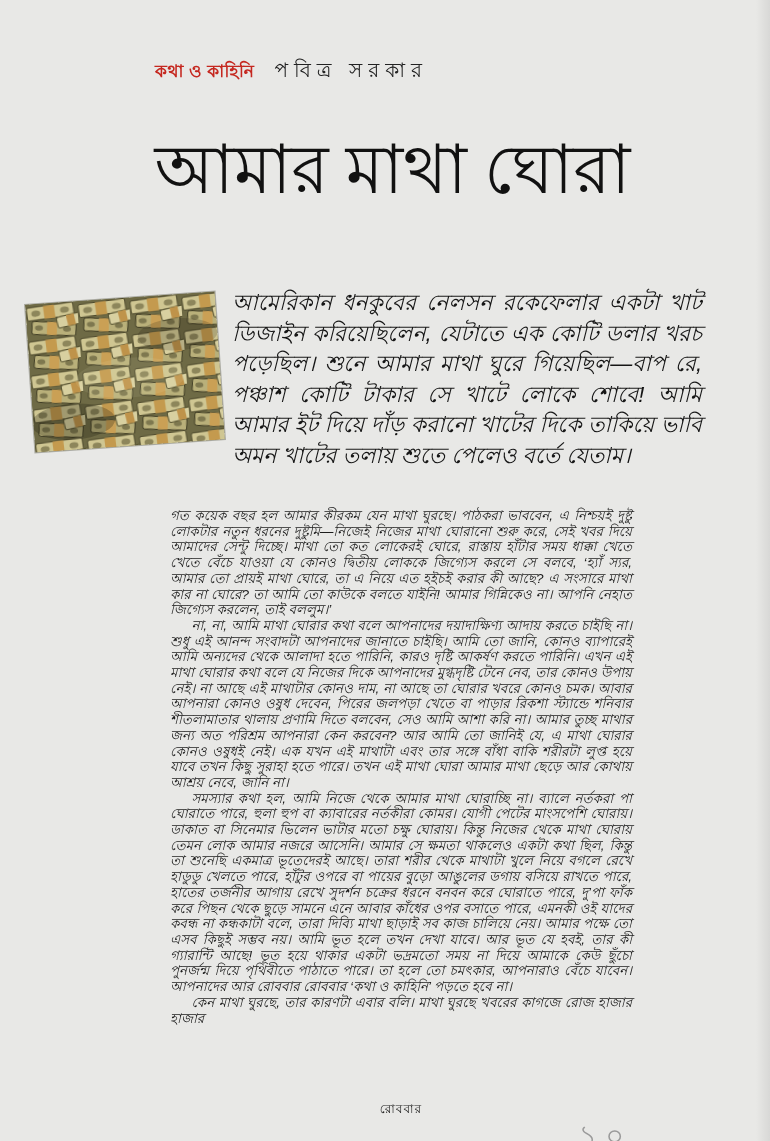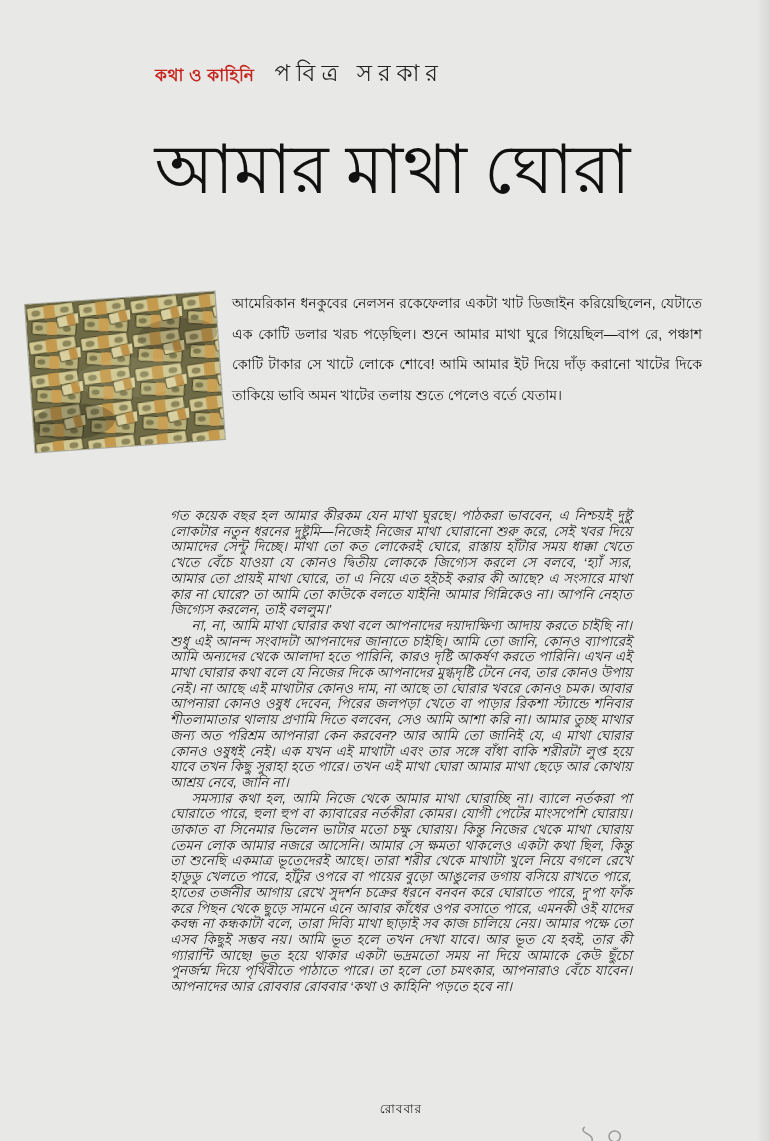--- a/index.html
+++ b/index.html
@@ -24,21 +24,21 @@
   .kicker-row{
     position:absolute; left:155px; top:55px;
     display:flex; align-items:baseline; gap:20px;
     white-space:nowrap;
   }
   .section-label{
     font-size:17px; font-weight:bold; color:#c5271f;
     letter-spacing:0.5px;
   }
   .author-name{
-    font-size:23px; color:#222;
+    font-size:20px; color:#222;
     letter-spacing:6px;
   }
 
   .article-title{
     position:absolute; left:75px; right:60px; top:128px;
     text-align:center;
     font-family:"Liberation Serif", serif;
     font-size:68px; line-height:1.25;
     font-weight:normal;
     color:#111;
@@ -49,23 +49,24 @@
     position:absolute; left:30px; top:298px;
     width:190px; height:148px;
     transform:rotate(-4deg);
     box-shadow:0 0 0 1px rgba(60,60,40,0.35);
     overflow:hidden;
   }
   .money-photo svg{ display:block; width:100%; height:100%; }
 
   .lead-paragraph{
     position:absolute; left:232px; top:288px; width:470px;
-    font-size:14px; line-height:30.5px;
+    font-size:22px; line-height:30.5px;
     text-align:justify;
     color:#151515;
+    font-style:italic;
   }
 
   .body-column{
     position:absolute; left:170px; top:508px; width:462px;
     font-size:13.4px; line-height:15.7px;
     text-align:justify;
     color:#1c1c1c;
   }
   .body-column p{ text-indent:1.6em;font-style:italic; }
   .body-column p.first{ text-indent:0; }
@@ -123,20 +124,21 @@
       <ellipse cx="100" cy="80" rx="55" ry="20" fill="rgba(255,250,220,0.08)"></ellipse>
     </svg>
   </div>
 
   <div class="lead-paragraph">আমেরিকান ধনকুবের নেলসন রকেফেলার একটা খাট ডিজাইন করিয়েছিলেন, যেটাতে এক কোটি ডলার খরচ পড়েছিল। শুনে আমার মাথা ঘুরে গিয়েছিল—বাপ রে, পঞ্চাশ কোটি টাকার সে খাটে লোকে শোবে! আমি আমার ইট দিয়ে দাঁড় করানো খাটের দিকে তাকিয়ে ভাবি অমন খাটের তলায় শুতে পেলেও বর্তে যেতাম।</div>
 
   <div class="body-column">
     <p class="first">গত কয়েক বছর হল আমার কীরকম যেন মাথা ঘুরছে। পাঠকরা ভাববেন, এ নিশ্চয়ই দুষ্টু লোকটার নতুন ধরনের দুষ্টুমি—নিজেই নিজের মাথা ঘোরানো শুরু করে, সেই খবর দিয়ে আমাদের সেন্টু দিচ্ছে। মাথা তো কত লোকেরই ঘোরে, রাস্তায় হাঁটার সময় ধাক্কা খেতে খেতে বেঁচে যাওয়া যে কোনও দ্বিতীয় লোককে জিগ্যেস করলে সে বলবে, ‘হ্যাঁ স্যর, আমার তো প্রায়ই মাথা ঘোরে, তা এ নিয়ে এত হইচই করার কী আছে? এ সংসারে মাথা কার না ঘোরে? তা আমি তো কাউকে বলতে যাইনি! আমার গিন্নিকেও না। আপনি নেহাত জিগ্যেস করলেন, তাই বললুম।’</p>
     <p>না, না, আমি মাথা ঘোরার কথা বলে আপনাদের দয়াদাক্ষিণ্য আদায় করতে চাইছি না। শুধু এই আনন্দ সংবাদটা আপনাদের জানাতে চাইছি। আমি তো জানি, কোনও ব্যাপারেই আমি অন্যদের থেকে আলাদা হতে পারিনি, কারও দৃষ্টি আকর্ষণ করতে পারিনি। এখন এই মাথা ঘোরার কথা বলে যে নিজের দিকে আপনাদের মুগ্ধদৃষ্টি টেনে নেব, তার কোনও উপায় নেই। না আছে এই মাথাটার কোনও দাম, না আছে তা ঘোরার খবরে কোনও চমক। আবার আপনারা কোনও ওষুধ দেবেন, পিরের জলপড়া খেতে বা পাড়ার রিকশা স্ট্যান্ডে শনিবার শীতলামাতার থালায় প্রণামি দিতে বলবেন, সেও আমি আশা করি না। আমার তুচ্ছ মাথার জন্য অত পরিশ্রম আপনারা কেন করবেন? আর আমি তো জানিই যে, এ মাথা ঘোরার কোনও ওষুধই নেই। এক যখন এই মাথাটা এবং তার সঙ্গে বাঁধা বাকি শরীরটা লুপ্ত হয়ে যাবে তখন কিছু সুরাহা হতে পারে। তখন এই মাথা ঘোরা আমার মাথা ছেড়ে আর কোথায় আশ্রয় নেবে, জানি না।</p>
     <p>সমস্যার কথা হল, আমি নিজে থেকে আমার মাথা ঘোরাচ্ছি না। ব্যালে নর্তকরা পা ঘোরাতে পারে, হুলা হুপ বা ক্যাবারের নর্তকীরা কোমর। যোগী পেটের মাংসপেশি ঘোরায়। ডাকাত বা সিনেমার ভিলেন ভাটার মতো চক্ষু ঘোরায়। কিন্তু নিজের থেকে মাথা ঘোরায় তেমন লোক আমার নজরে আসেনি। আমার সে ক্ষমতা থাকলেও একটা কথা ছিল, কিন্তু তা শুনেছি একমাত্র ভূতেদেরই আছে। তারা শরীর থেকে মাথাটা খুলে নিয়ে বগলে রেখে হাডুডু খেলতে পারে, হাঁটুর ওপরে বা পায়ের বুড়ো আঙুলের ডগায় বসিয়ে রাখতে পারে, হাতের তর্জনীর আগায় রেখে সুদর্শন চক্রের ধরনে বনবন করে ঘোরাতে পারে, দু’পা ফাঁক করে পিছন থেকে ছুড়ে সামনে এনে আবার কাঁধের ওপর বসাতে পারে, এমনকী ওই যাদের কবন্ধ না কন্ধকাটা বলে, তারা দিব্যি মাথা ছাড়াই সব কাজ চালিয়ে নেয়। আমার পক্ষে তো এসব কিছুই সম্ভব নয়। আমি ভূত হলে তখন দেখা যাবে। আর ভূত যে হবই, তার কী গ্যারান্টি আছে! ভূত হয়ে থাকার একটা ভদ্রমতো সময় না দিয়ে আমাকে কেউ ছুঁচো পুনর্জন্ম দিয়ে পৃথিবীতে পাঠাতে পারে। তা হলে তো চমৎকার, আপনারাও বেঁচে যাবেন। আপনাদের আর রোববার রোববার ‘কথা ও কাহিনি’ পড়তে হবে না।</p>
+    <p>কেন মাথা ঘুরছে, তার কারণটা এবার বলি। মাথা ঘুরছে খবরের কাগজে রোজ হাজার হাজার</p>
   </div>
 
   <div class="footer">
     <div class="magazine-name">রোববার</div>
     <div class="page-number">১০</div>
   </div>
 
 </div>
 
 </body></html>

